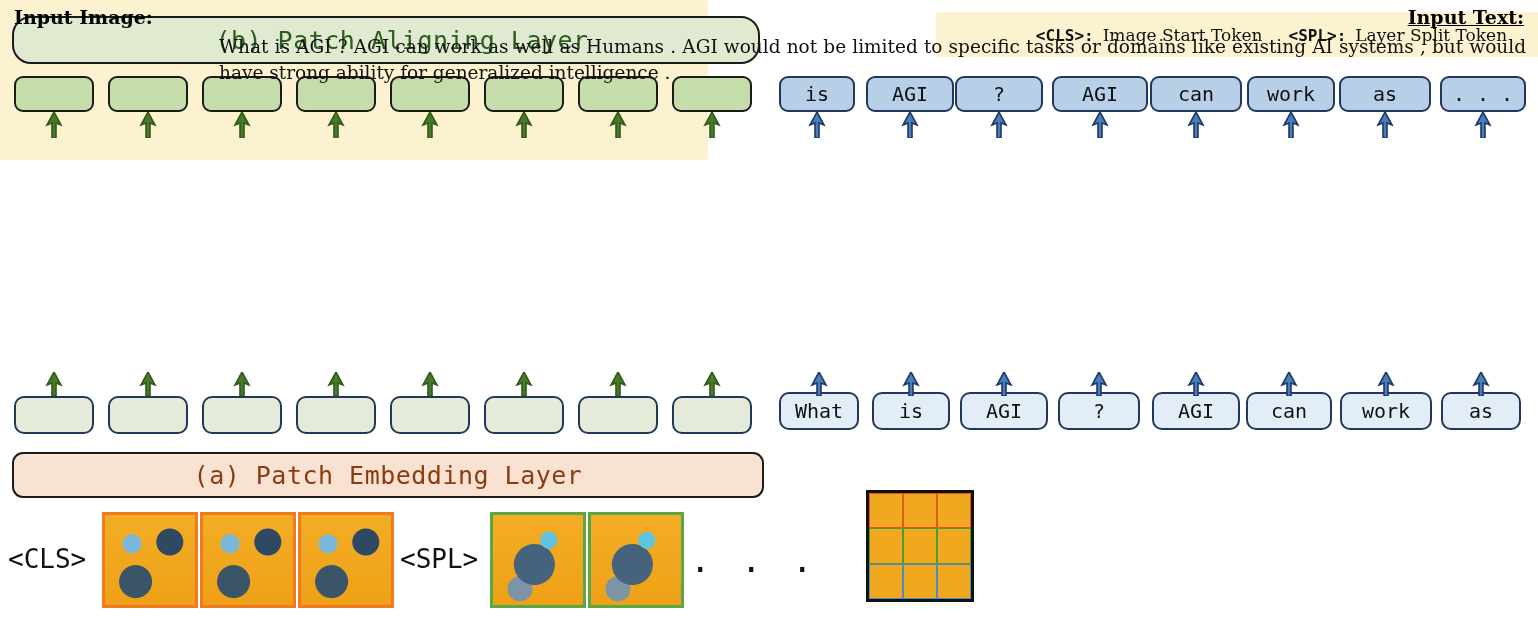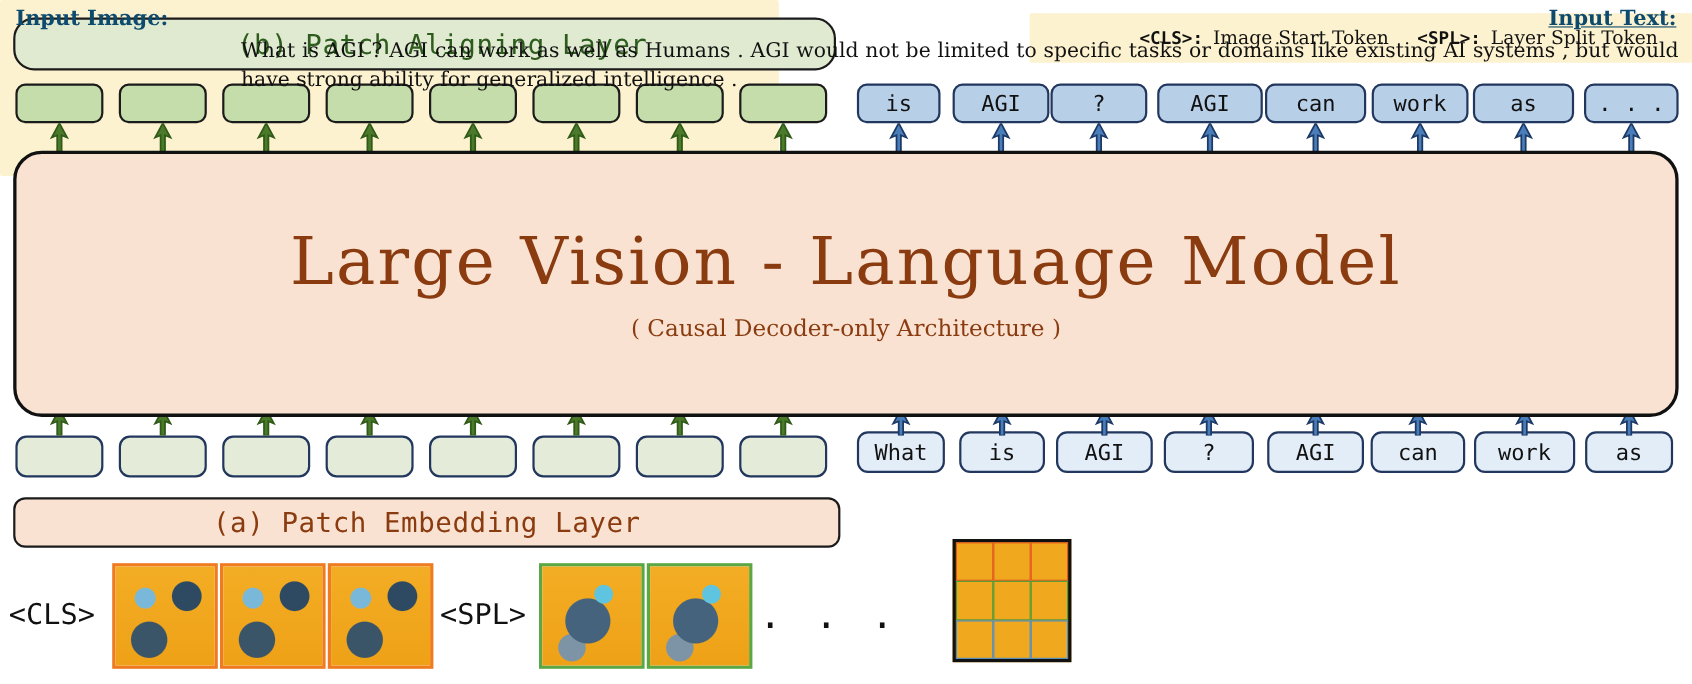--- a/index.html
+++ b/index.html
@@ -76,21 +76,21 @@
     color:#8a3c10;font-size:25px;letter-spacing:.5px;
     font-family:"DejaVu Sans Mono", monospace;
   }
 
   
   #inpanel{
     left:818px;top:452px;width:708px;height:160px;
     background:#fdf2cf;border:none;border-radius:2px;display:block;
   }
   #inpanel .lbl{
-    position:absolute;font-weight:bold;font-size:19px;color:#0c4a6e;
+    position:absolute;font-weight:bold;font-size:19px;color:#000000;
     font-family:"DejaVu Serif", serif;
   }
   #inpanel .lbl.img{left:14px;top:6px;}
   #inpanel .lbl.txt{right:14px;top:6px;text-decoration:underline;}
   #inpanel .body{
     position:absolute;left:175px;top:34px;right:12px;
     font-family:"DejaVu Serif", serif;font-size:18.5px;line-height:1.42;color:#111;
     text-align:justify;
     margin-left:44px;
   }
@@ -268,24 +268,20 @@
       <div class="box ttok-bot" style="left: 1340px; width: 92px;">work</div>
       <svg class="arrow" width="20" height="24" viewBox="0 0 20 24" style="left: 1376px; top: 372px;">
         <path d="M10 0 L17 13 L12 11 L12 24 L8 24 L8 11 L3 13 Z" fill="#4a7ebb" stroke="#1d3a66" stroke-width="1.6"></path>
       </svg>
       <div class="box ttok-bot" style="left: 1441px; width: 80px;">as</div>
       <svg class="arrow" width="20" height="24" viewBox="0 0 20 24" style="left: 1471px; top: 372px;">
         <path d="M10 0 L17 13 L12 11 L12 24 L8 24 L8 11 L3 13 Z" fill="#4a7ebb" stroke="#1d3a66" stroke-width="1.6"></path>
       </svg>
     </div>
 
-  <div class="box" id="model">
-    <div class="title">Large Vision - Language Model</div>
-    <div class="sub">( Causal Decoder-only Architecture )</div>
-  </div>
 
   <div class="box" id="pel">(a) Patch Embedding Layer</div>
 
   <div id="inpanel">
     <div class="lbl img">Input Image:</div>
     <div class="lbl txt">Input Text:</div>
     <div class="body">What is AGI ? AGI can work as well as Humans . AGI would not be limited to specific tasks or domains like existing AI systems , but would have strong ability for generalized intelligence .</div>
   </div>
 
   <div class="thumb">

